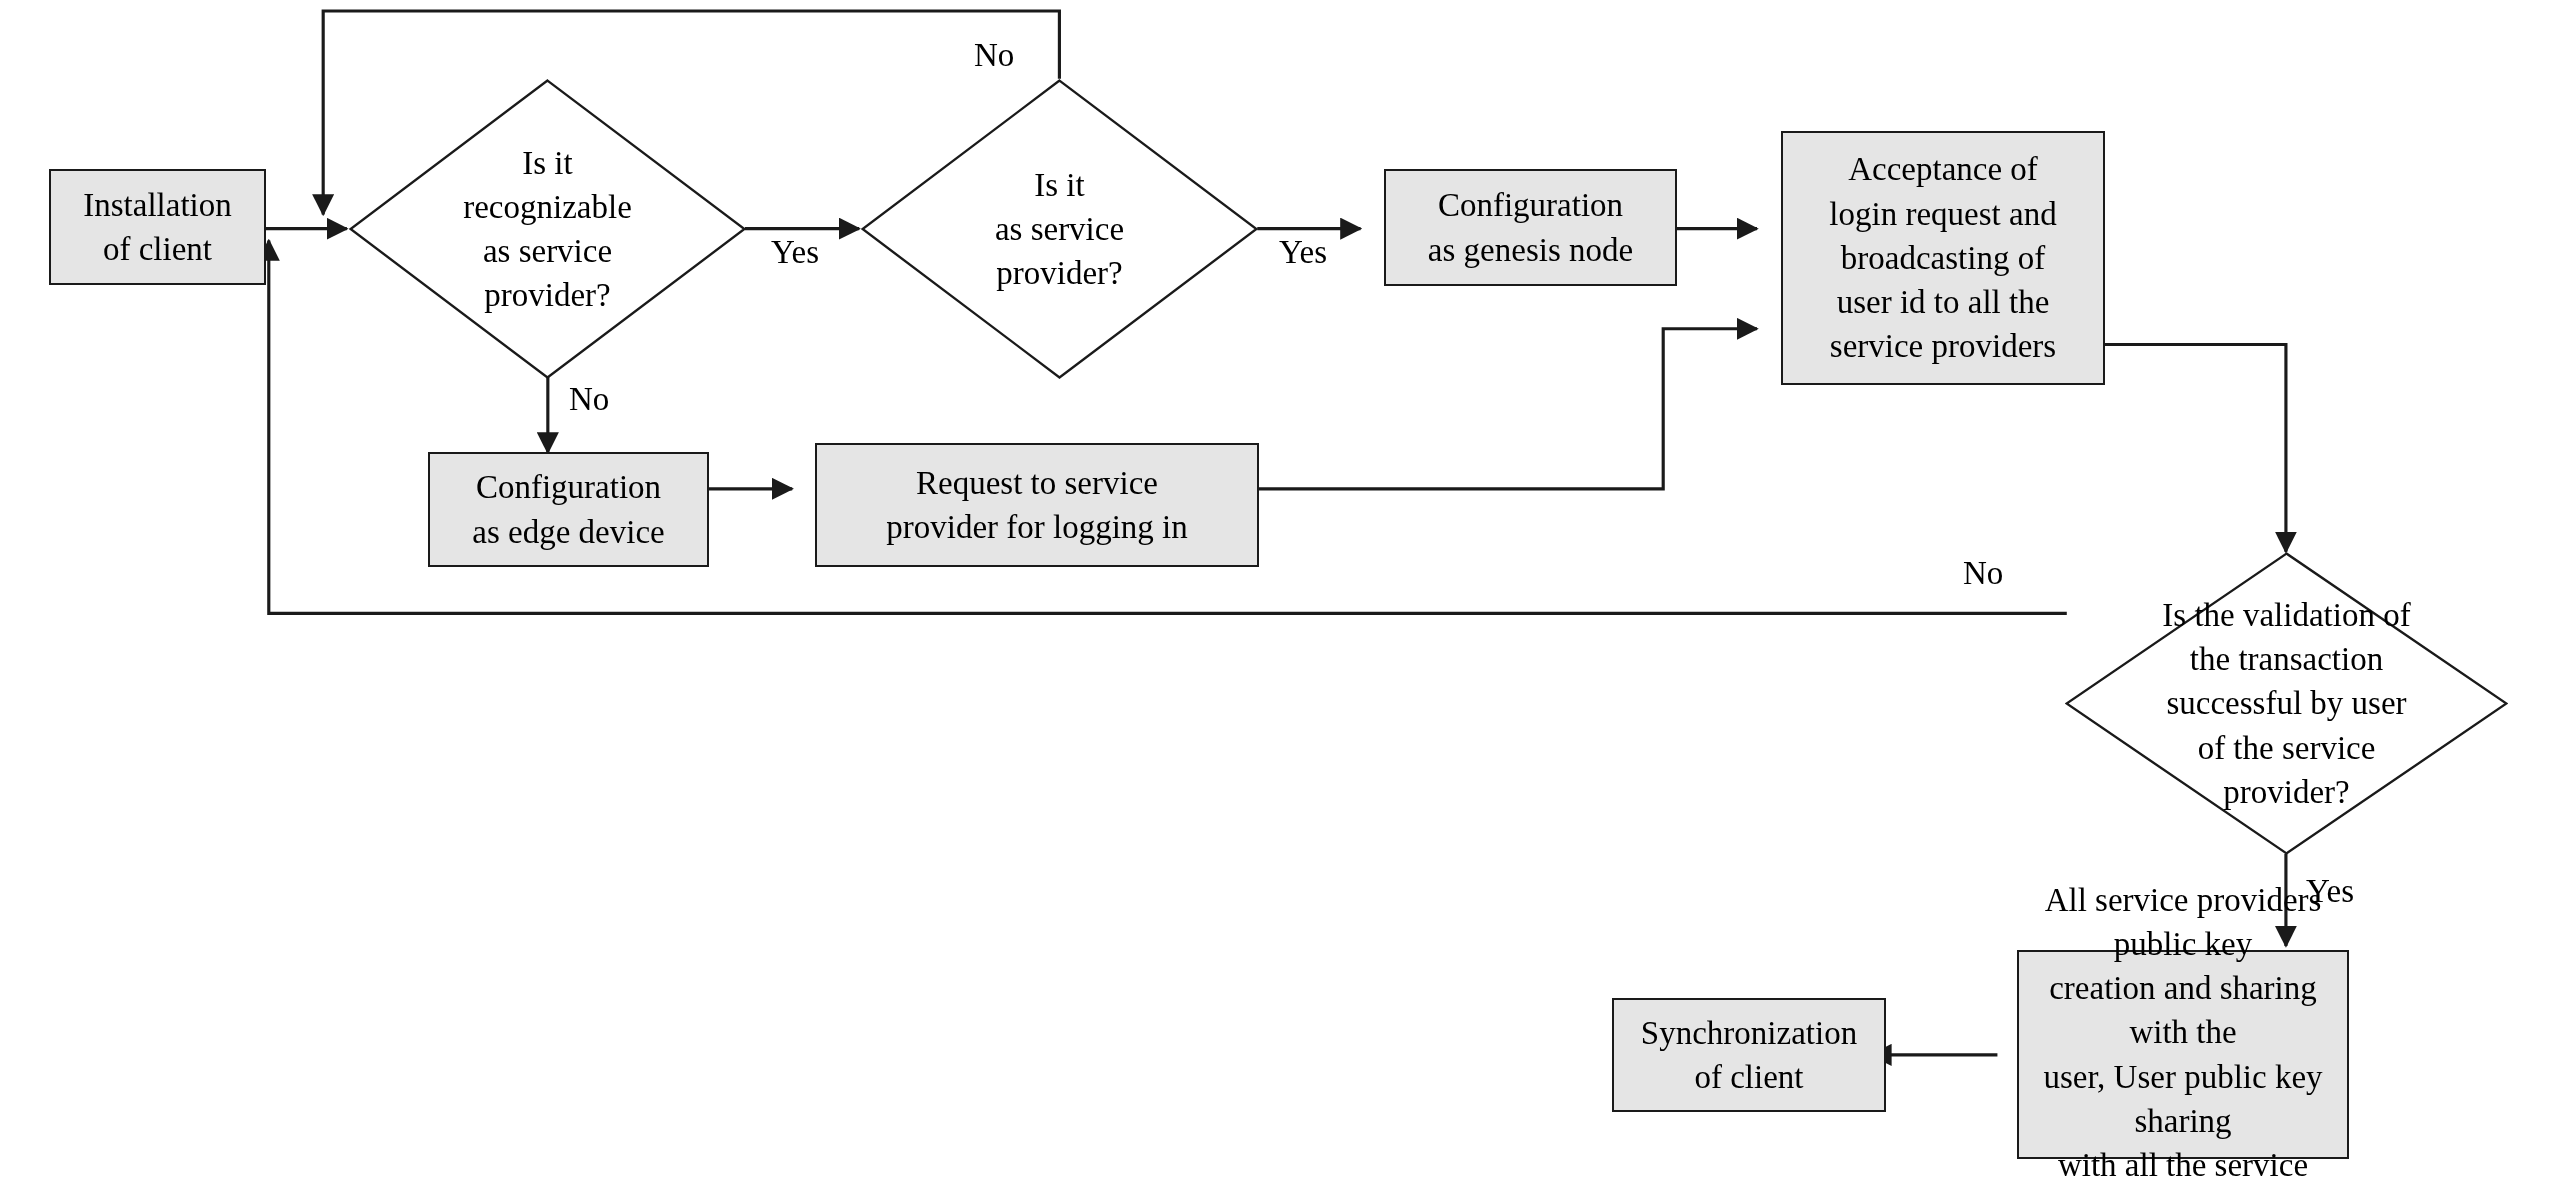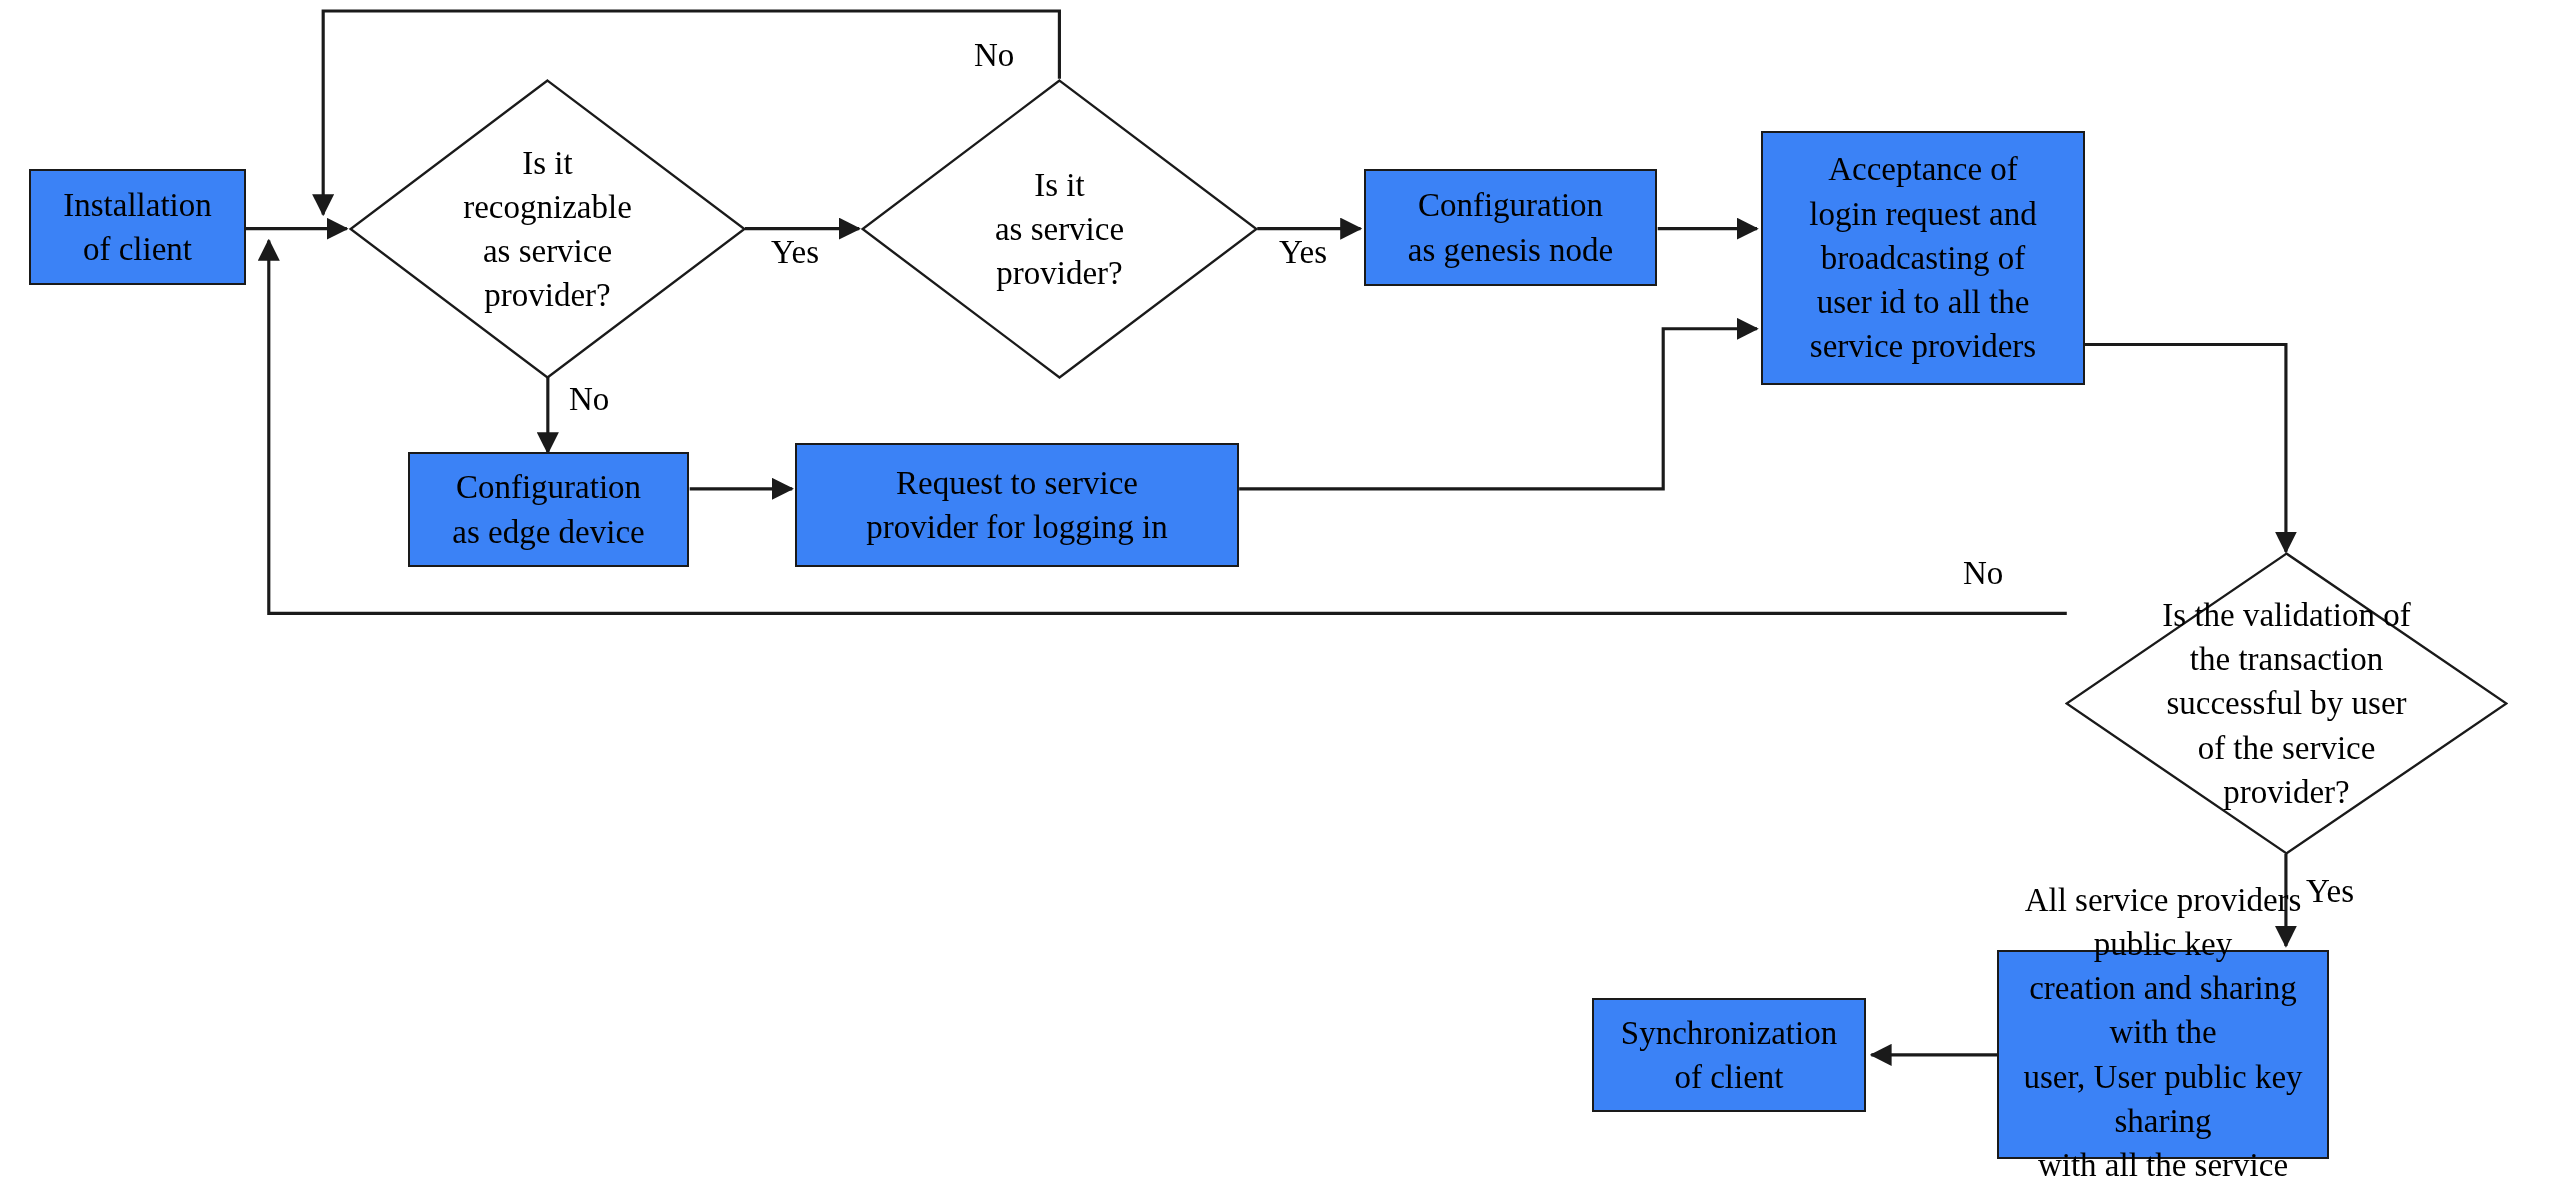--- a/index.html
+++ b/index.html
@@ -28,23 +28,24 @@
     position: absolute;
     box-sizing: border-box;
     display: flex;
     align-items: center;
     justify-content: center;
     text-align: center;
     color: #000000;
   }
   .process {
     border: 2.4px solid #1a1a1a;
-    background: #3b82f6;
+    background: #e5e5e5;
     line-height: 1.34;
     padding: 3.2px 6.3px;
+    margin-left: 20px;
   }
   .decision {
     background: transparent;
   }
   .decision .dtext {
     position: relative;
     z-index: 2;
     line-height: 1.34;
     width: 86%;
   }

